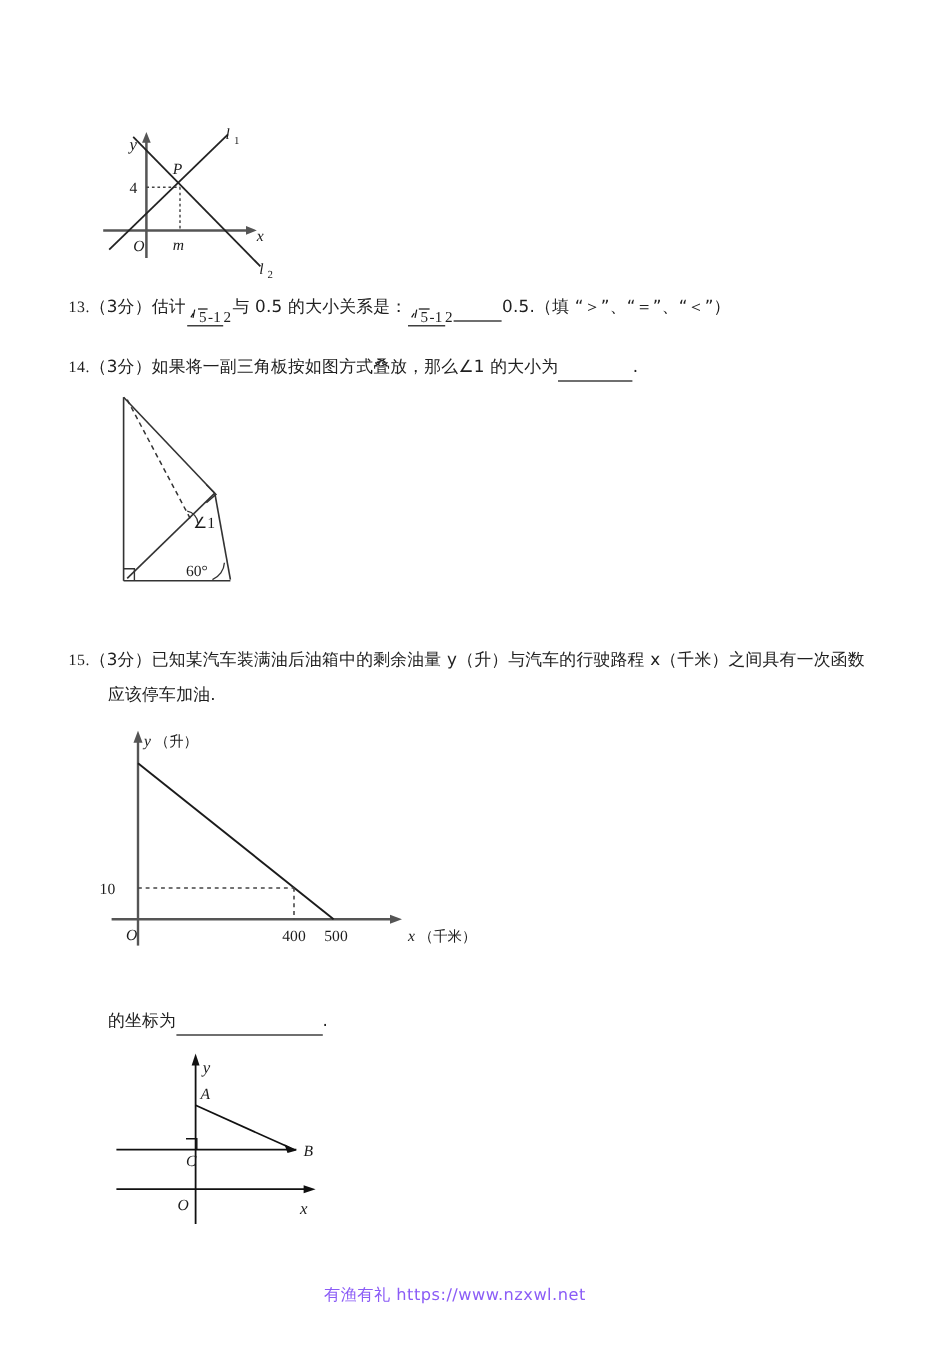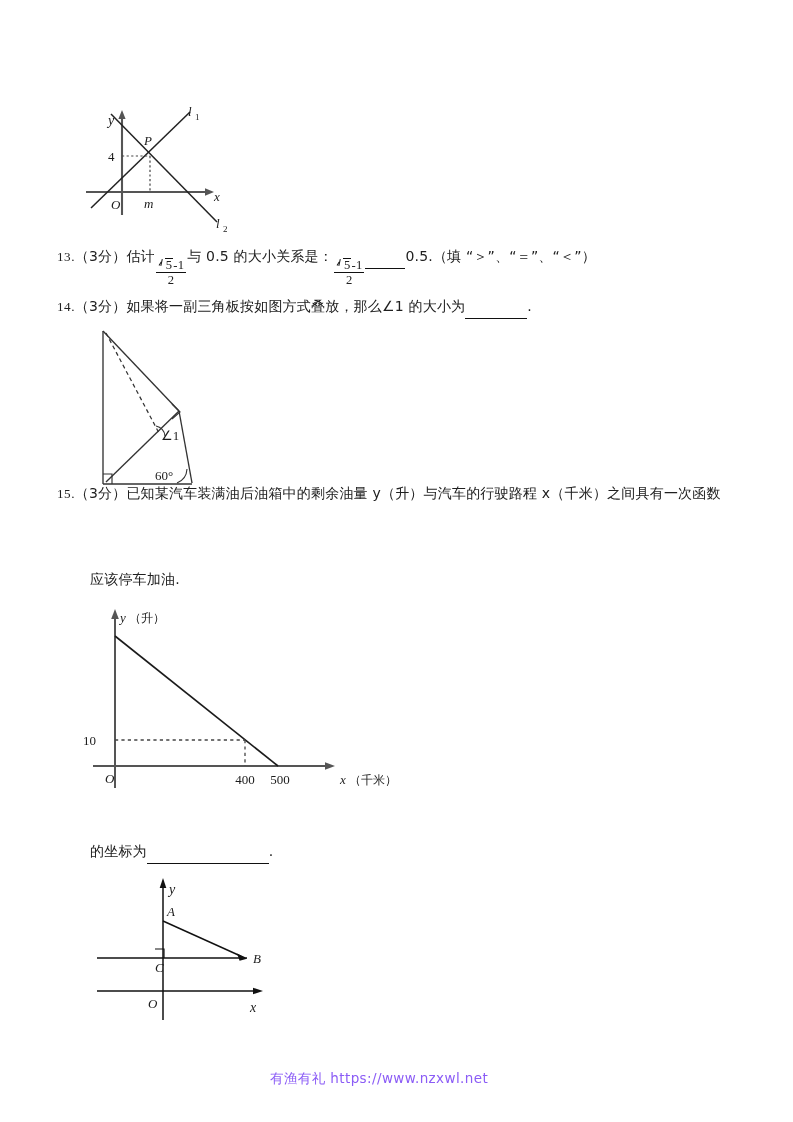--- a/index.html
+++ b/index.html
@@ -37,21 +37,21 @@
   
   .blank {
     display: inline-block;
     border-bottom: 1.1px solid #111;
     vertical-align: -1px;
   }
 
   
   .frac {
     display: inline-flex;
-    flex-direction: column;
+    flex-direction: row;
     align-items: center;
     vertical-align: -0.62em;
     margin: 0 1px;
     line-height: 1.02;
     font-size: 12.6px;
   }
   .frac .num {
     padding: 0 2px 0px 2px;
     border-bottom: 1.1px solid #111;
     white-space: nowrap;
@@ -186,21 +186,21 @@
 
       <path d="M64,104 A11,11 0 0,1 73,114" stroke="#333" stroke-width="1.1" fill="none"></path>
 
       <path d="M85,161 A16,16 0 0,0 95,147" stroke="#333" stroke-width="1.1" fill="none"></path>
 
       <text class="lbl-n" x="69" y="118" font-size="13">∠1</text>
       <text class="lbl-n" x="63" y="158" font-size="13">60°</text>
     </svg>
   </div>
 
-  <div class="qline" style="left:57px; top:483px;">
+  <div class="qline" style="left:57px; top:540px;">
     <span class="qnum">15</span><span>.</span><span class="cn">（3分）</span><span class="cn">已知某汽车装满油后油箱中的剩余油量 y（升）与汽车的行驶路程 x（千米）之间具有一次函数</span>
   </div>
   <div class="qline" style="left:90px; top:569px;">
     <span class="cn">应该停车加油.</span>
   </div>
 
   <div class="fig" style="left:88px; top:598px; width:330px; height:200px;">
     <svg width="330" height="200" viewBox="0 0 330 200">
 
       <g stroke="#555" stroke-width="2" fill="none">

